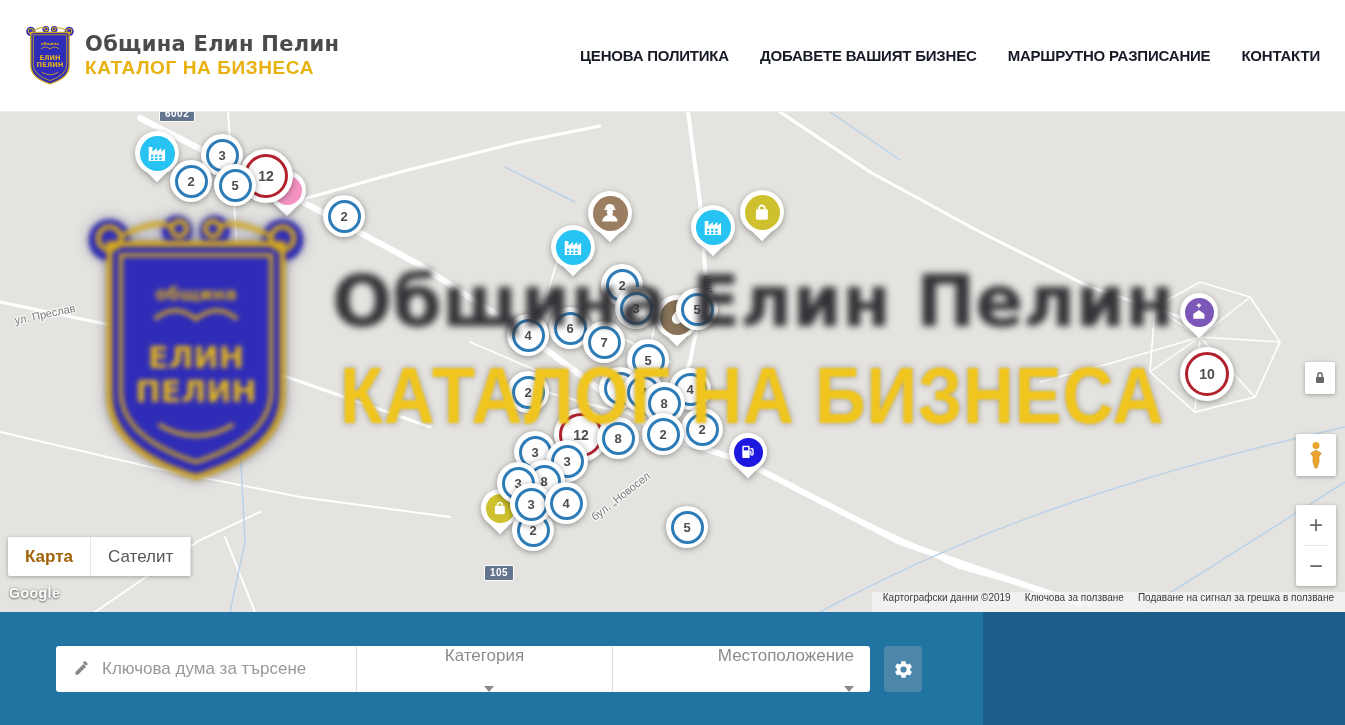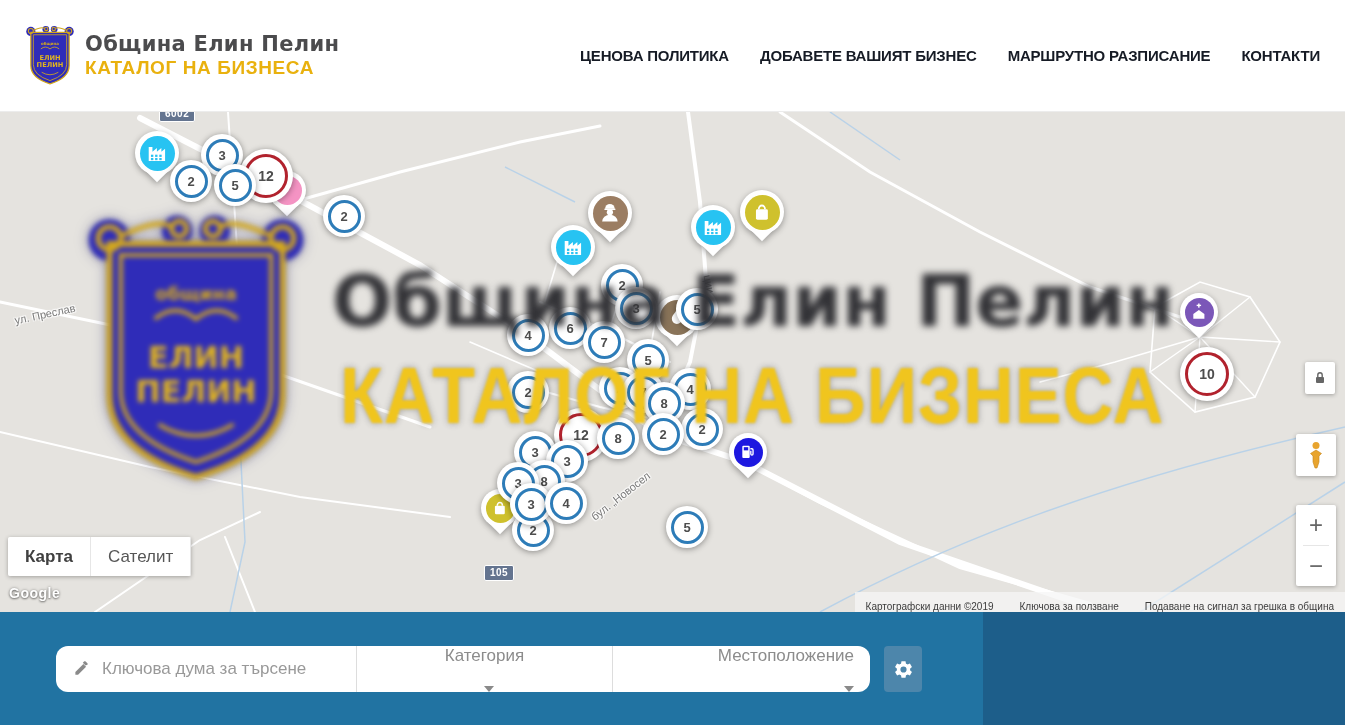--- a/index.html
+++ b/index.html
@@ -36,35 +36,35 @@
   
   .wm { position:absolute; z-index:6; pointer-events:none; }
   .wm-crest { left:80px; top:98px; width:232px; height:282px; filter:blur(2.5px) drop-shadow(0 0 6px rgba(20,20,90,.5)); }
   .wm-crest svg { width:100%; height:100%; }
   .wm-title { left:332px; top:148px; font-family:"DejaVu Sans",sans-serif; font-size:71px; font-weight:bold; color:#323236; letter-spacing:0px; filter:blur(3.5px); white-space:nowrap; }
   .wm-sub { left:340px; top:238px; font-size:80px; font-weight:bold; color:#f0c51e; letter-spacing:1px; transform:scaleX(.88); transform-origin:left top; filter:blur(1.3px); text-shadow:0 0 7px rgba(60,60,60,.45); white-space:nowrap; }
 
   
   .maptype { position:absolute; left:8px; top:425px; display:flex; z-index:10; box-shadow:0 1px 4px rgba(0,0,0,.3); border-radius:2px; overflow:hidden; }
   .maptype-btn { background:#fff; height:39px; padding:0 17px; font-size:17px; display:flex; align-items:center; color:#565656; cursor:pointer; border:none; border-right:1px solid #e6e6e6; font-family:"Liberation Sans",sans-serif; }
-  .maptype-btn.active { color:#404040; font-weight:bold; }
+  .maptype-btn.active { color:#a16207; font-weight:bold; }
   .google-logo { position:absolute; left:9px; top:473px; z-index:10; font-size:14px; font-weight:bold; color:#fff; letter-spacing:.5px; text-shadow:0 1px 2px rgba(0,0,0,.45), 0 0 3px rgba(0,0,0,.35); }
-  .attrib { position:absolute; right:0; top:480px; height:20px; background:rgba(245,245,245,.75); display:flex; align-items:flex-end; gap:12px; z-index:10; padding:0 4px; }
+  .attrib { position:absolute; right:0; top:480px; height:20px; background:rgba(245,245,245,.75); display:flex; align-items:flex-start; gap:0; z-index:10; padding:0 4px; }
   .attrib span { font-size:10px; color:#3c3c3c; padding:0 7px; cursor:pointer; white-space:nowrap; }
   .ctl { position:absolute; background:#fff; box-shadow:0 1px 4px rgba(0,0,0,.3); border-radius:2px; z-index:10; display:flex; align-items:center; justify-content:center; cursor:pointer; }
   .ctl-lock { left:1305px; top:250px; width:30px; height:32px; }
   .ctl-pegman { left:1296px; top:322px; width:40px; height:42px; }
   .zoomctl { position:absolute; left:1296px; top:393px; width:40px; height:81px; background:#fff; box-shadow:0 1px 4px rgba(0,0,0,.3); border-radius:2px; z-index:10; display:flex; flex-direction:column; }
   .zoom-btn { flex:1; display:flex; align-items:center; justify-content:center; font-size:24px; color:#666; cursor:pointer; background:none; border:none; font-family:"Liberation Sans",sans-serif; }
   .zoom-sep { height:1px; background:#e6e6e6; margin:0 7px; }
 
   
   .searchbar { position:absolute; left:0; top:612px; width:1345px; height:113px; background:#2173a2; z-index:20; }
   .search-right { position:absolute; left:983px; top:0; right:0; bottom:0; background:#1d5e8a; }
-  .search-group { position:absolute; left:56px; top:34px; width:814px; height:46px; background:#fff; border-radius:12px; display:flex; align-items:stretch; }
+  .search-group { position:absolute; left:56px; top:34px; width:814px; height:46px; background:#fff; border-radius:3px; display:flex; align-items:stretch; }
   .seg { display:flex; align-items:center; padding:0 16px; position:relative; }
   .seg + .seg { border-left:1px solid #ddd;flex-direction:column; }
   .seg-keyword { width:300px; }
   .seg-cat { width:256px; }
   .seg-loc { width:258px;align-items:flex-end; }
   .seg input { border:none; outline:none; font-size:17px; color:#555; width:100%; font-family:"Liberation Sans",sans-serif; }
   .seg input::placeholder { color:#999; }
   .seg .sel-label { font-size:17px; color:#8c8c8c; flex:1; }
   .caret { width:0; height:0; border-left:5px solid transparent; border-right:5px solid transparent; border-top:6px solid #8a8a8a; margin-left:8px; }
   .pencil { margin-right:12px; flex:0 0 auto; }
@@ -161,21 +161,21 @@
     <div class="wm wm-sub">КАТАЛОГ НА БИЗНЕСА</div>
 
     <div class="maptype" id="maptype">
         <button class="maptype-btn active">Карта</button>
         <button class="maptype-btn">Сателит</button>
       </div>
     <div class="google-logo">Google</div>
     <div class="attrib" id="attrib">
         <span>Картографски данни ©2019</span>
         <span>Ключова за ползване</span>
-        <span>Подаване на сигнал за грешка в община</span>
+        <span>Подаване на сигнал за грешка в ползване</span>
       </div>
 
     <div class="ctl ctl-lock">
       <svg width="16" height="16" viewBox="0 0 16 16">
           <rect x="4" y="7" width="8" height="6" rx="1" fill="#666"></rect>
           <path d="M5.8 7V5a2.2 2.2 0 0 1 4.4 0v2" stroke="#666" stroke-width="1.4" fill="none"></path>
         </svg>
     </div>
     <div class="ctl ctl-pegman">
       <svg width="20" height="28" viewBox="0 0 20 28">

